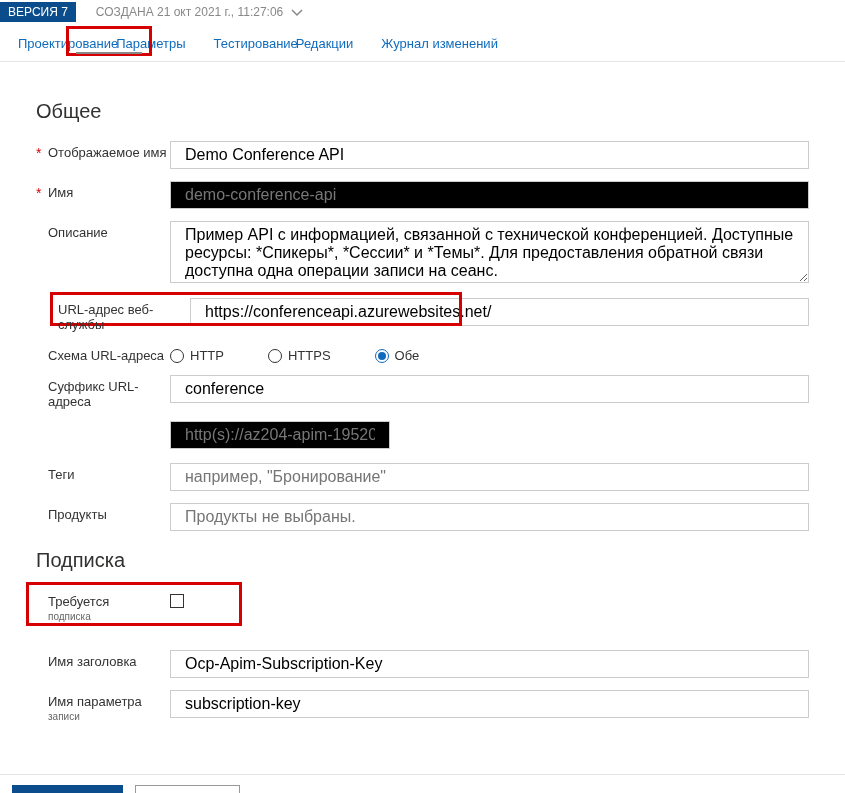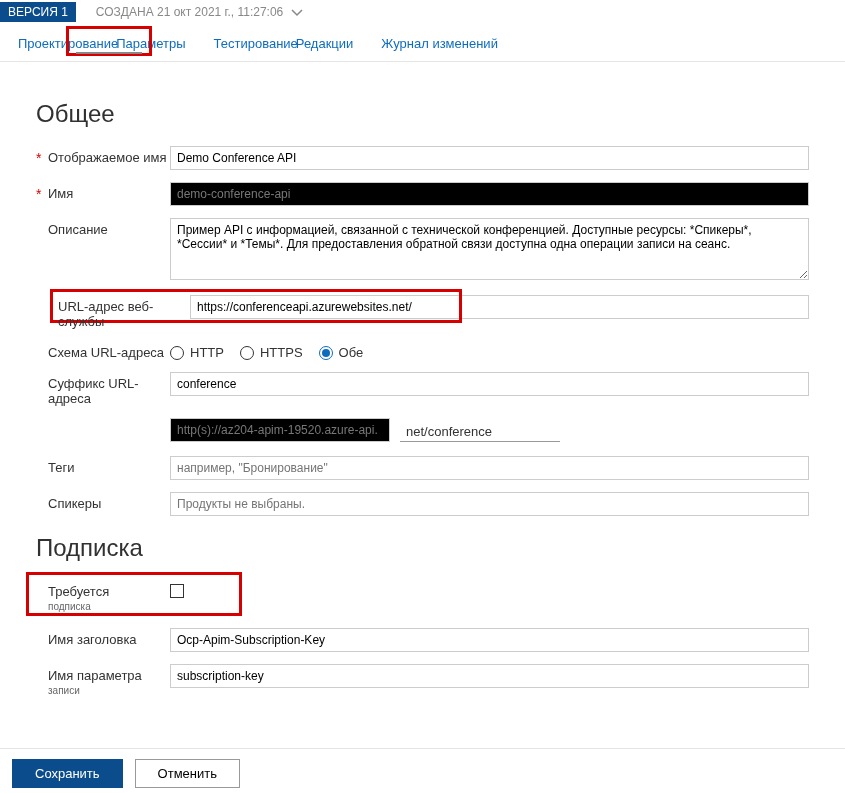--- a/index.html
+++ b/index.html
@@ -57,21 +57,21 @@
     left: 76px;
     top: 28px;
     width: 66px;
     height: 2px;
     background: #888;
   }
   .content {
     padding: 20px 36px 10px 36px;
   }
   h2.section {
-    font-size: 24px;
+    font-size: 20px;
     font-weight: 400;
     color: #323130;
     margin: 18px 0 18px 0;
   }
   .row {
     display: flex;
     align-items: flex-start;
     margin-bottom: 12px;
     position: relative;
   }
@@ -87,40 +87,40 @@
     font-size: 13px;
     padding-top: 4px;
   }
   .label .sub { font-size: 10px; color: #666; display: block; margin-top: 2px; }
   .field {
     flex: 1;
   }
   input[type=text], textarea {
     width: 100%;
     border: 1px solid #ccc;
-    padding: 4px 6px;
-    font-size: 12px;
+    padding: 4px 14px;
+    font-size: 16px;
     font-family: inherit;
     background: #fff;
   }
   textarea { resize: both; height: 62px; }
   input[disabled] { background: #000000; color: #777; }
   .highlight-url {
     position: absolute;
     border: 3px solid #d60000;
     left: -6px;
     top: -6px;
     width: 412px;
     height: 34px;
     pointer-events: none;
   }
   .highlight-url-row { background: #eaf2f9; }
   .radios {
     display: flex;
-    gap: 16px;
+    gap: 44px;
     align-items: center;
     padding-top: 4px;
   }
   .radio {
     display: flex;
     align-items: center;
     gap: 6px;
     cursor: pointer;
   }
   .radio .circ {
@@ -166,21 +166,21 @@
     background: #0b4d8c;
     color: #fff;
     border-color: #0b4d8c;
   }
   .sep { height:1px; background:#e5e5e5; margin-top:4px; }
 </style>
 </head>
 <body>
 
 <div class="version-bar">
-  <span class="version-badge">ВЕРСИЯ 1</span>
+  <span class="version-badge">ВЕРСИЯ 7</span>
   <span class="version-date">
     <span>СОЗДАНА 21 окт 2021 г., 11:27:06</span>
     <svg width="12" height="8" viewBox="0 0 12 8">
         <path d="M1 1 L6 6 L11 1" stroke="#888" fill="none" stroke-width="1.5"></path>
       </svg>
   </span>
 </div>
 
 <div class="tabs">
   <span class="tab">Проектирование</span>
@@ -249,51 +249,50 @@
 
   <div class="row">
     <span class="req"></span>
     <span class="label">Суффикс URL-адреса</span>
     <div class="field"><input type="text" value="conference" style=""></div>
   </div>
 
   <div class="base-url-group">
     <div class="base-url-inputs">
       <input type="text" disabled="" value="http(s)://az204-apim-19520.azure-api." style="">
-      <span class="base-url-suffix">net/conference</span>
     </div>
   </div>
 
   <div class="row">
     <span class="req"></span>
     <span class="label">Теги</span>
     <div class="field"><input type="text" class="tags-placeholder" placeholder="например, &quot;Бронирование&quot;" style=""></div>
   </div>
 
   <div class="row">
     <span class="req"></span>
-    <span class="label">Спикеры</span>
+    <span class="label">Продукты</span>
     <div class="field"><input type="text" class="products-placeholder" placeholder="Продукты не выбраны." style=""></div>
   </div>
 
   <h2 class="section">Подписка</h2>
 
   <div class="row" style="position:relative">
     <span class="req"></span>
     <span class="label">
       <span>Требуется</span>
       <span class="sub">подписка</span>
     </span>
     <div class="field" style="padding-top:4px">
       <span class="checkbox-box"></span>
     </div>
     <div class="highlight-sub"></div>
   </div>
 
-  <div class="row" style="margin-top:16px">
+  <div class="row" style="margin-top:28px">
     <span class="req"></span>
     <span class="label">Имя заголовка</span>
     <div class="field"><input type="text" value="Ocp-Apim-Subscription-Key" style=""></div>
   </div>
 
   <div class="row">
     <span class="req"></span>
     <span class="label">
       <span>Имя параметра</span>
       <span class="sub">записи</span>

